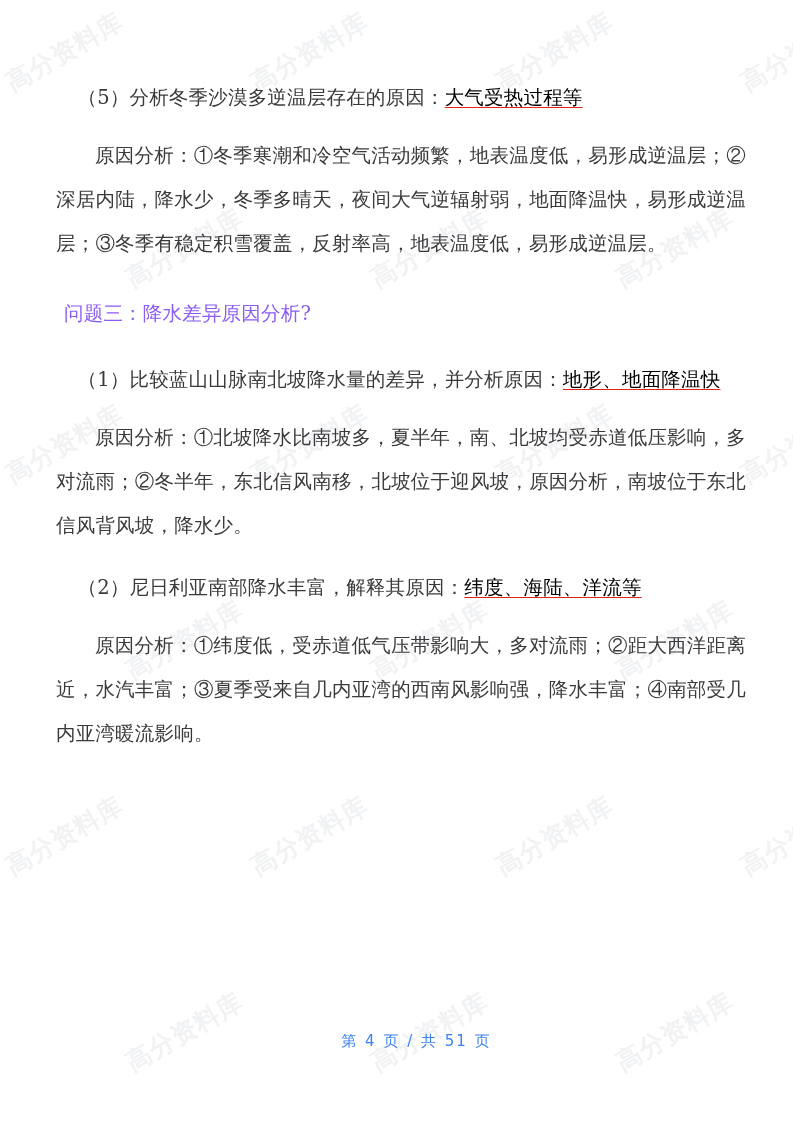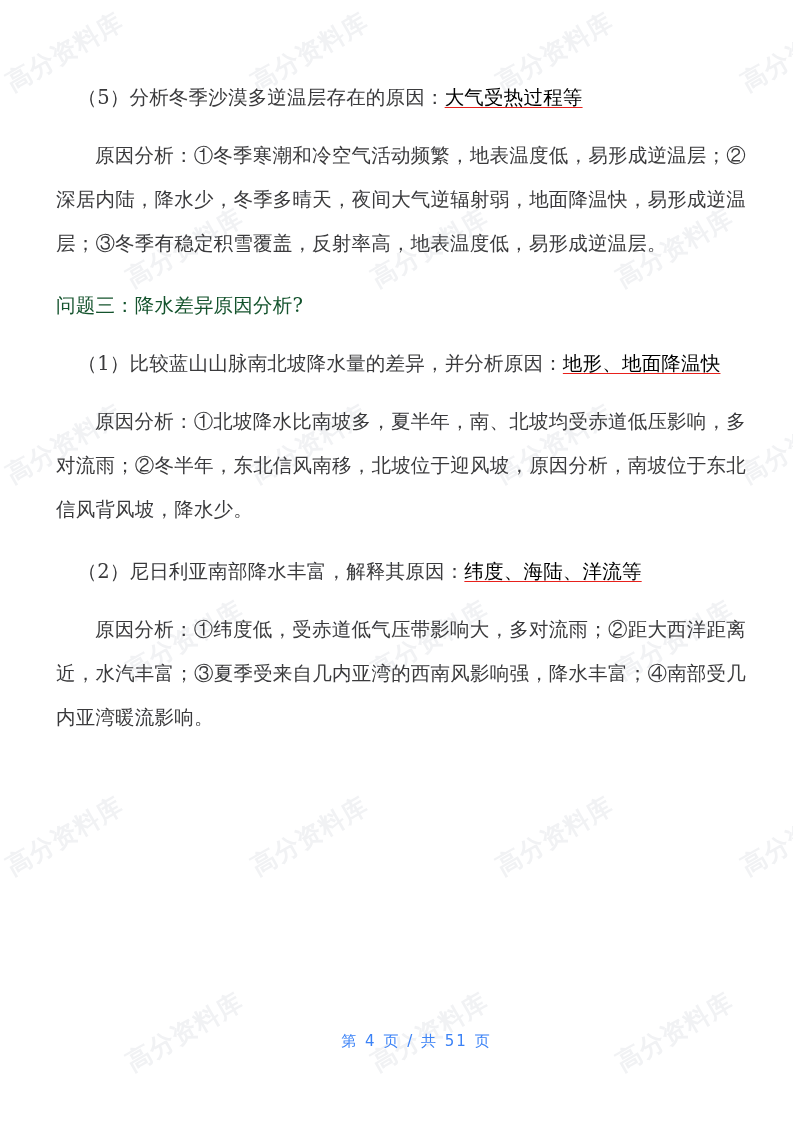--- a/index.html
+++ b/index.html
@@ -57,24 +57,24 @@
     color: #3a3a3c;
     text-align: justify;
     text-justify: inter-ideograph;
     letter-spacing: 0.2px;
   }
 
   .indent-2 { text-indent: 2em; }
   .indent-1 { text-indent: 1.1em; }
 
   .q-head {
-    color: #14532d;
+    color: #8b5cf6;
     font-size: 19.5px;
     line-height: 44px;
-    margin: 0;
+    margin: 8px;
     letter-spacing: 0.2px;
   }
 
   .ans {
     color: #000000;
     text-decoration: underline;
     text-decoration-color: #e8201b;
     text-underline-offset: 3px;
     text-decoration-thickness: 1px;
   }

